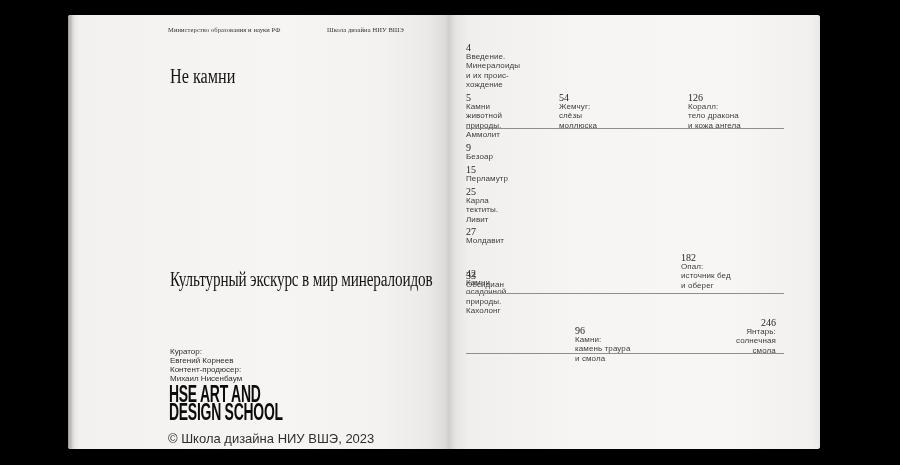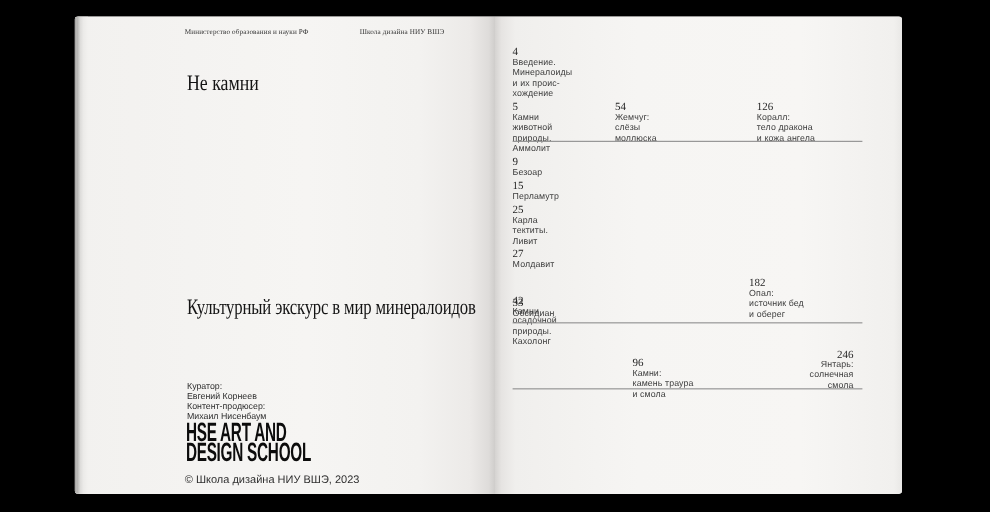--- a/index.html
+++ b/index.html
@@ -95,21 +95,21 @@
     font-weight: bold;
     font-size: 24px;
     line-height: 17.5px;
     letter-spacing: -0.4px;
     transform: scaleX(0.58);
     transform-origin: left top;
     white-space: nowrap;
   }
   .copyright {
     left: 100px; top: 416px;
-    font-size: 10px;
+    font-size: 13px;
     color: #2f2f2f;
     white-space: nowrap;
   }
 
   .toc-entry { position: absolute; }
   .toc-num {
     font-family: "Liberation Serif", serif;
     font-size: 10px;
     line-height: 9px;
     color: #1f1f1f;

